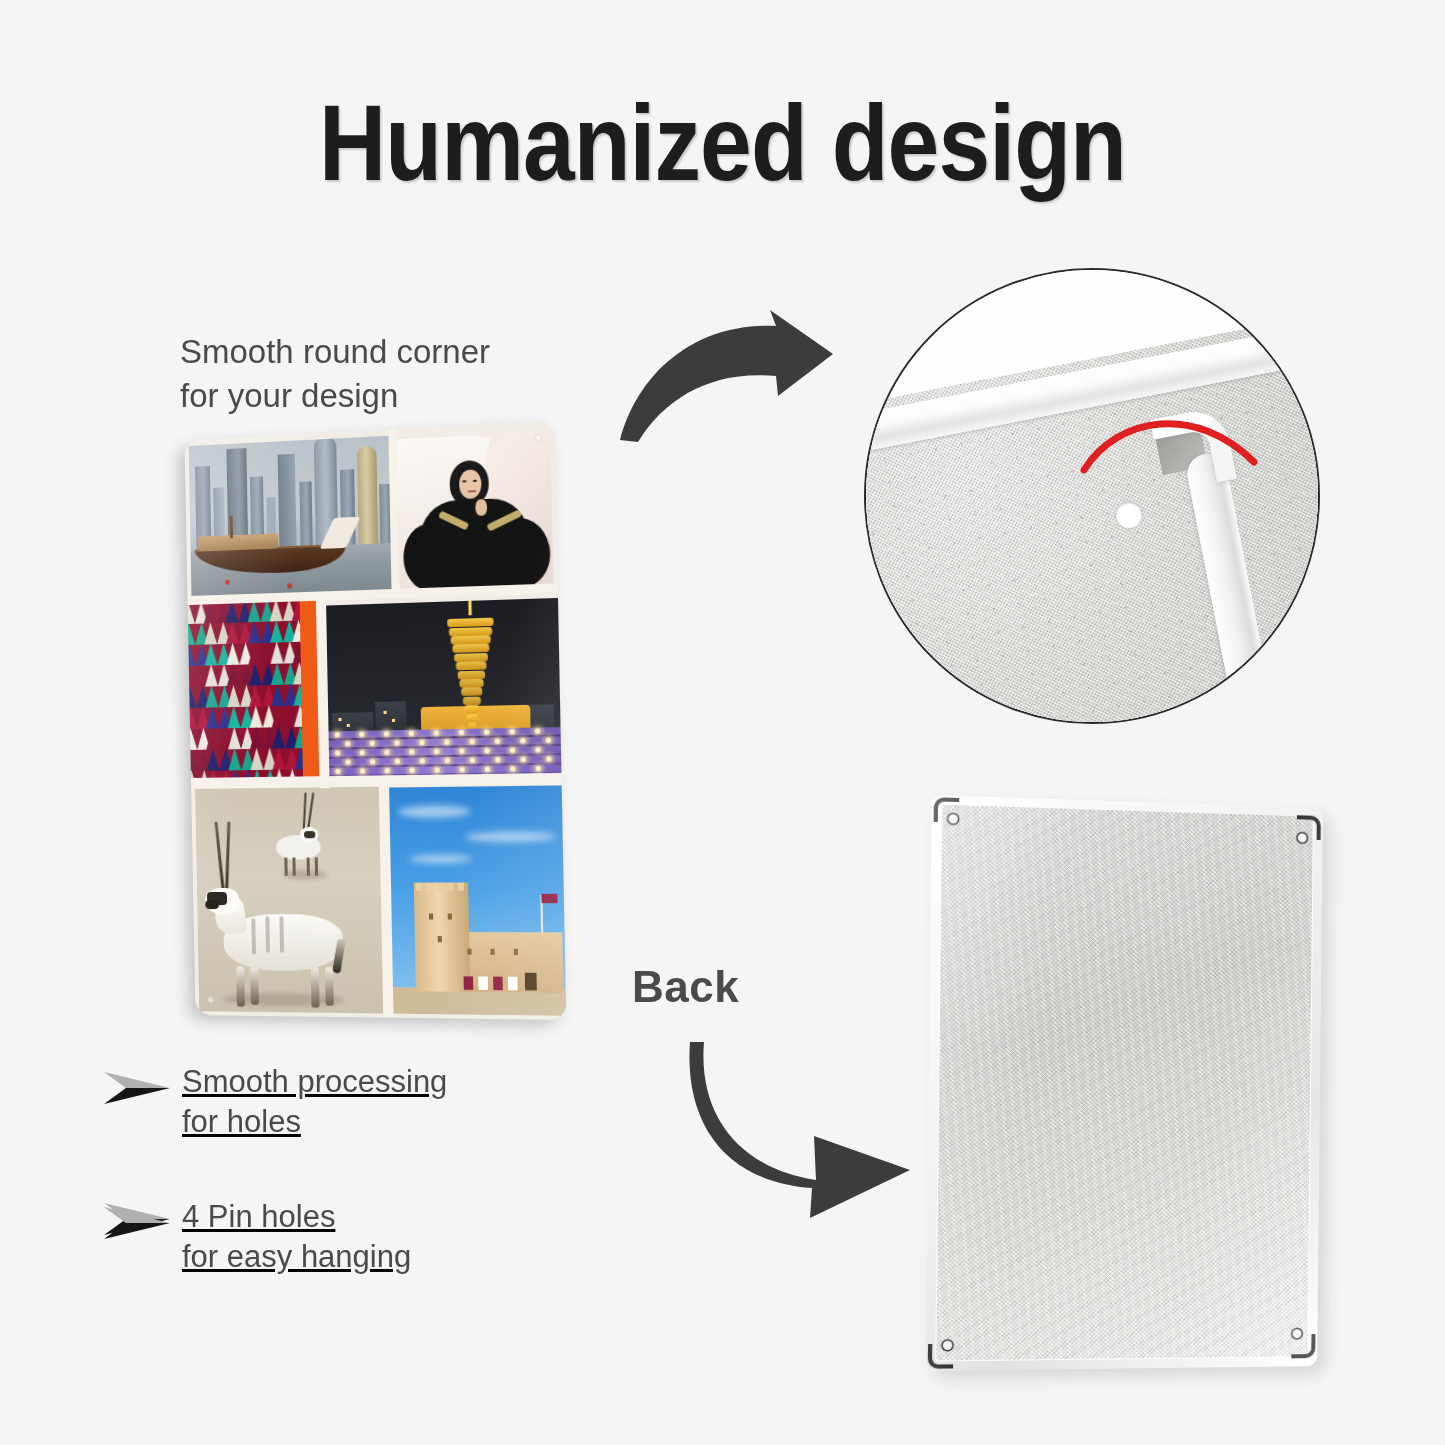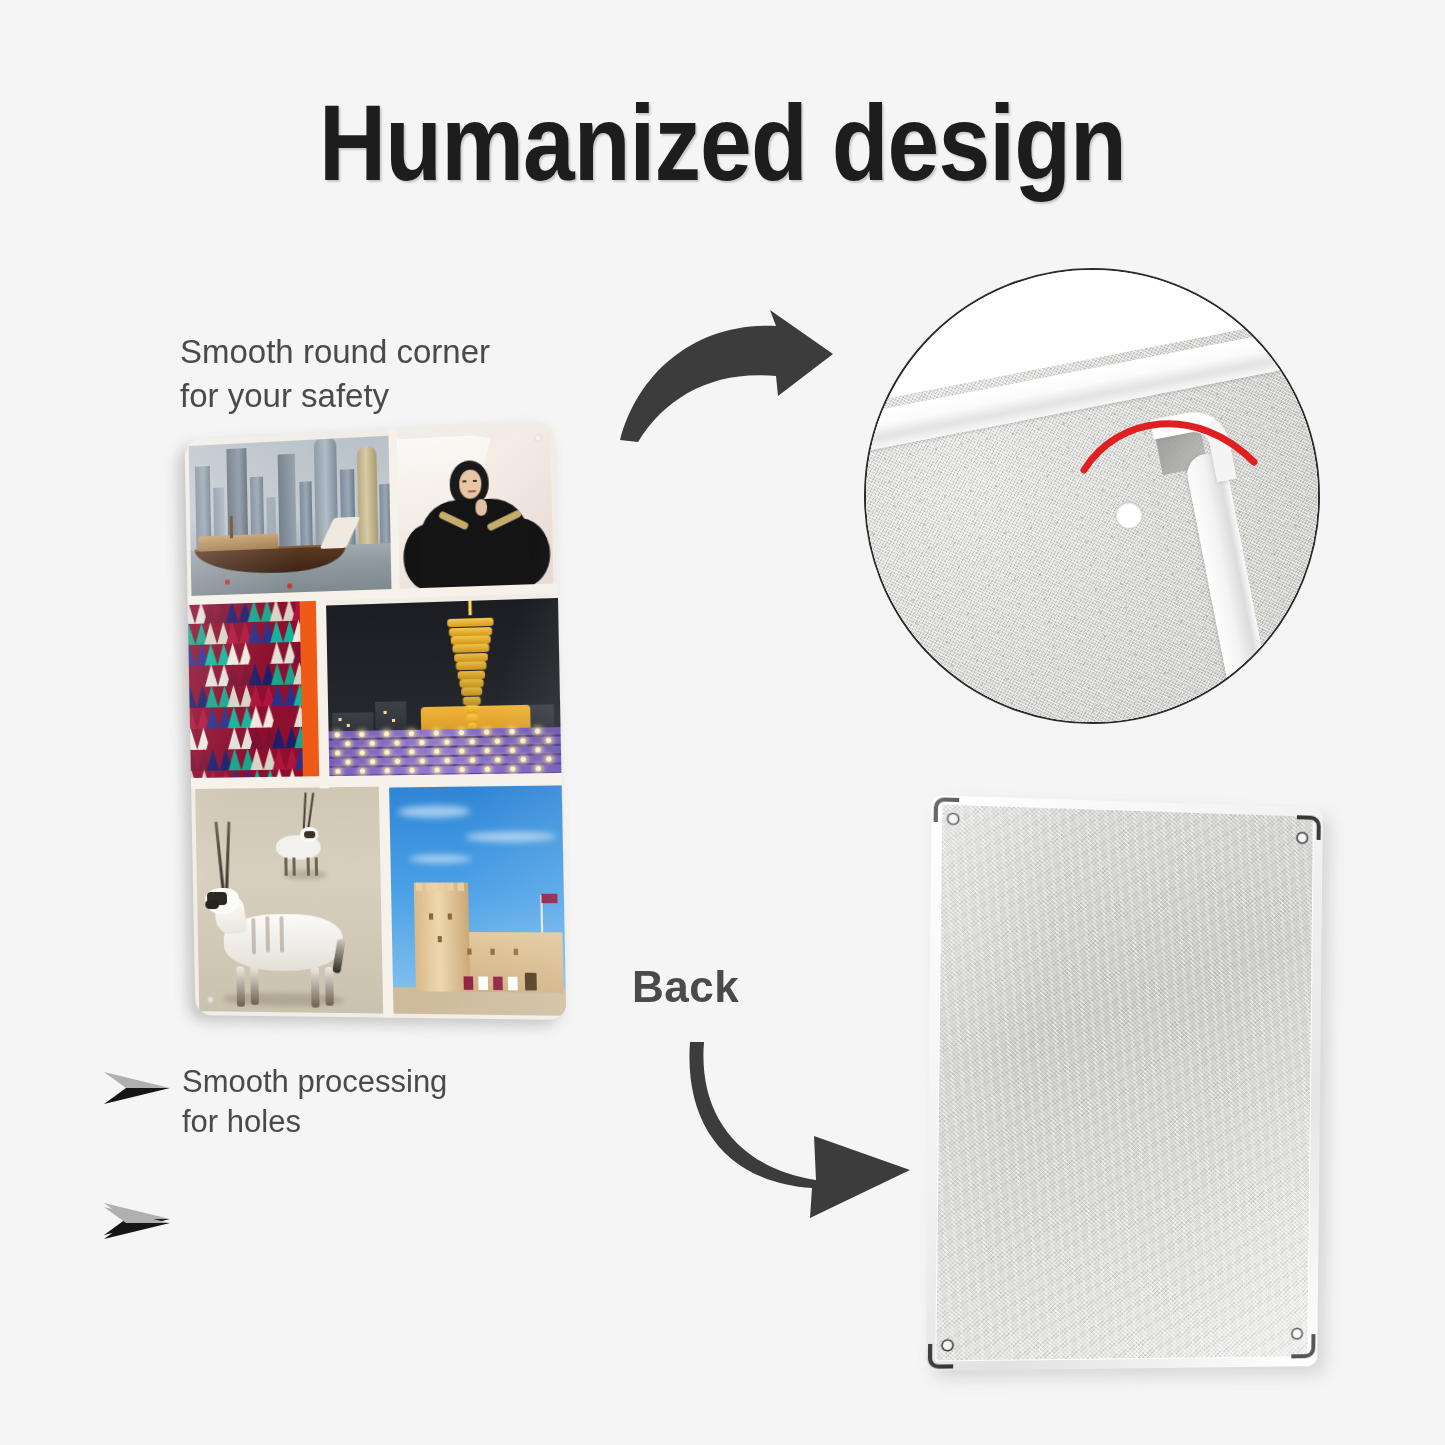--- a/index.html
+++ b/index.html
@@ -183,21 +183,21 @@
 
   
   .panel-sheen{position:absolute;inset:0;pointer-events:none;
     background:linear-gradient(105deg,rgba(255,255,255,.22) 0%,rgba(255,255,255,0) 28%,rgba(255,255,255,0) 72%,rgba(255,255,255,.16) 100%);}
   .panel-pin{position:absolute;right:12px;top:12px;width:7px;height:7px;border-radius:50%;
     background:rgba(255,255,255,.55);box-shadow:0 0 2px rgba(0,0,0,.25) inset;}
   .panel-pin.bl{left:12px;right:auto;top:auto;bottom:12px;}
 
   
   .bullets{position:absolute;left:104px;top:1062px;width:470px;}
-  .bullet{position:relative;margin-bottom:50px;padding-left:78px;}
+  .bullet{position:relative;margin-bottom:50px;padding-left:78px;text-decoration:underline;}
   .bullet .bl-text{font-size:31px;line-height:1.30;color:#4a4a4a;}
   .bullet .bl-text span{display:block;}
   .dart{position:absolute;left:0;top:6px;width:66px;height:40px;}
 
   
   .back-label{
     position:absolute;left:632px;top:962px;
     font-size:44px;font-weight:bold;color:#4a4a4a;letter-spacing:.5px;
   }
 
@@ -305,21 +305,21 @@
 </style>
 </head>
 <body>
 
 <div id="stage">
 
   <div class="title">Humanized design</div>
 
   <div class="lead">
     <span>Smooth round corner</span>
-    <span>for your safety</span>
+    <span>for your design</span>
   </div>
 
   <div class="panel-wrap">
     <div class="panel">
       <div class="panel-inner">
 
         <div class="cell c-dhow">
           <div class="dhow-sky"></div>
           <div class="tower t1"></div>
             <div class="tower t2"></div>
@@ -624,20 +624,24 @@
         <polygon points="0,4 66,20 22,20" fill="#b0b0b0"></polygon>
         <polygon points="0,36 66,20 22,20" fill="#151515"></polygon>
       </svg>
     </div>
 
     <div class="bullet">
       <svg class="dart" viewBox="0 0 66 40">
         <polygon points="0,4 66,20 22,20" fill="#b0b0b0"></polygon>
         <polygon points="0,36 66,20 22,20" fill="#151515"></polygon>
       </svg>
+      <div class="bl-text">
+        <span>4 Pin holes</span>
+        <span>for easy hanging</span>
+      </div>
     </div>
   </div>
 
   <div class="back-label">Back</div>
 
   <svg class="arrow1" viewBox="0 0 300 145">
     <path d="M2,140 C20,72 78,22 158,26 L152,10 L215,54 L160,96 L158,76 C96,70 48,96 20,142 Z" fill="#3c3c3c"></path>
   </svg>
 
   <svg class="arrow2" viewBox="0 0 250 200">

